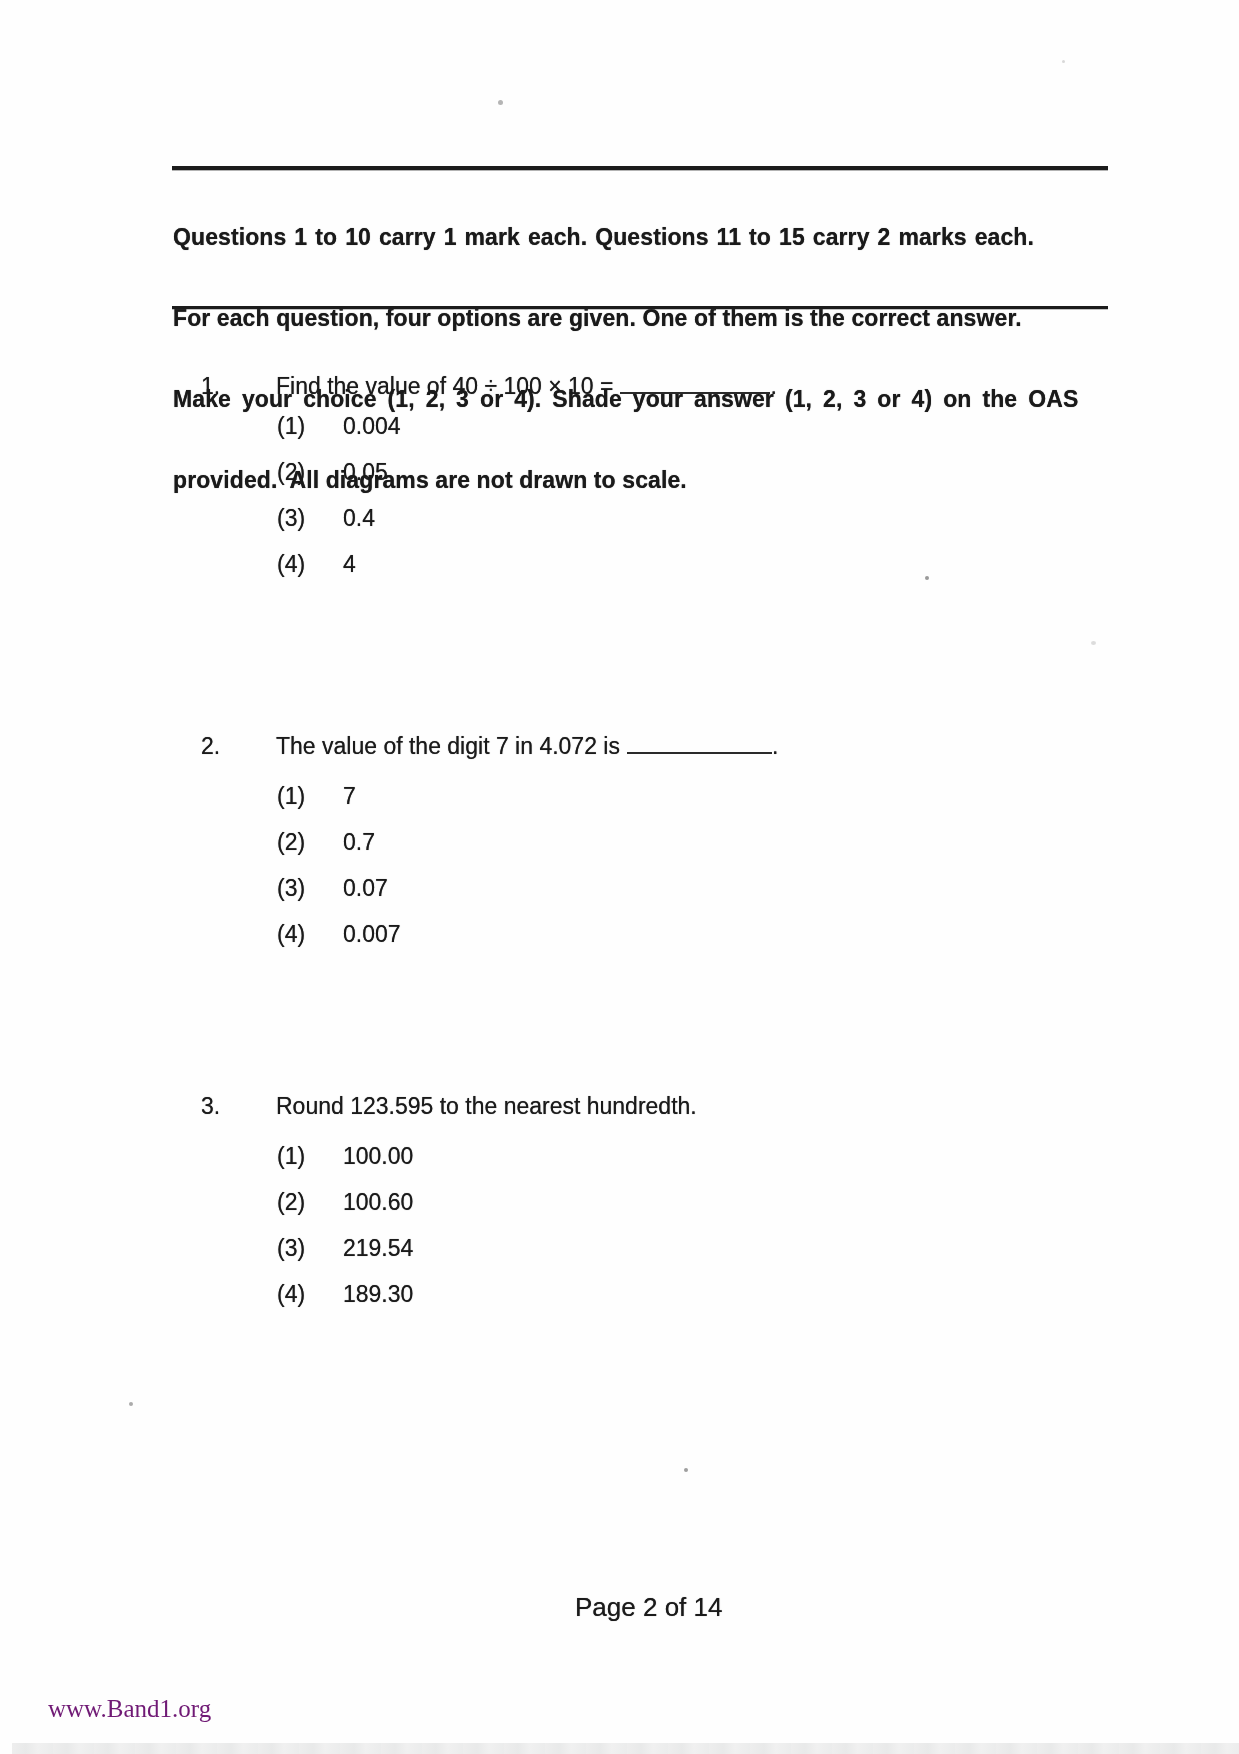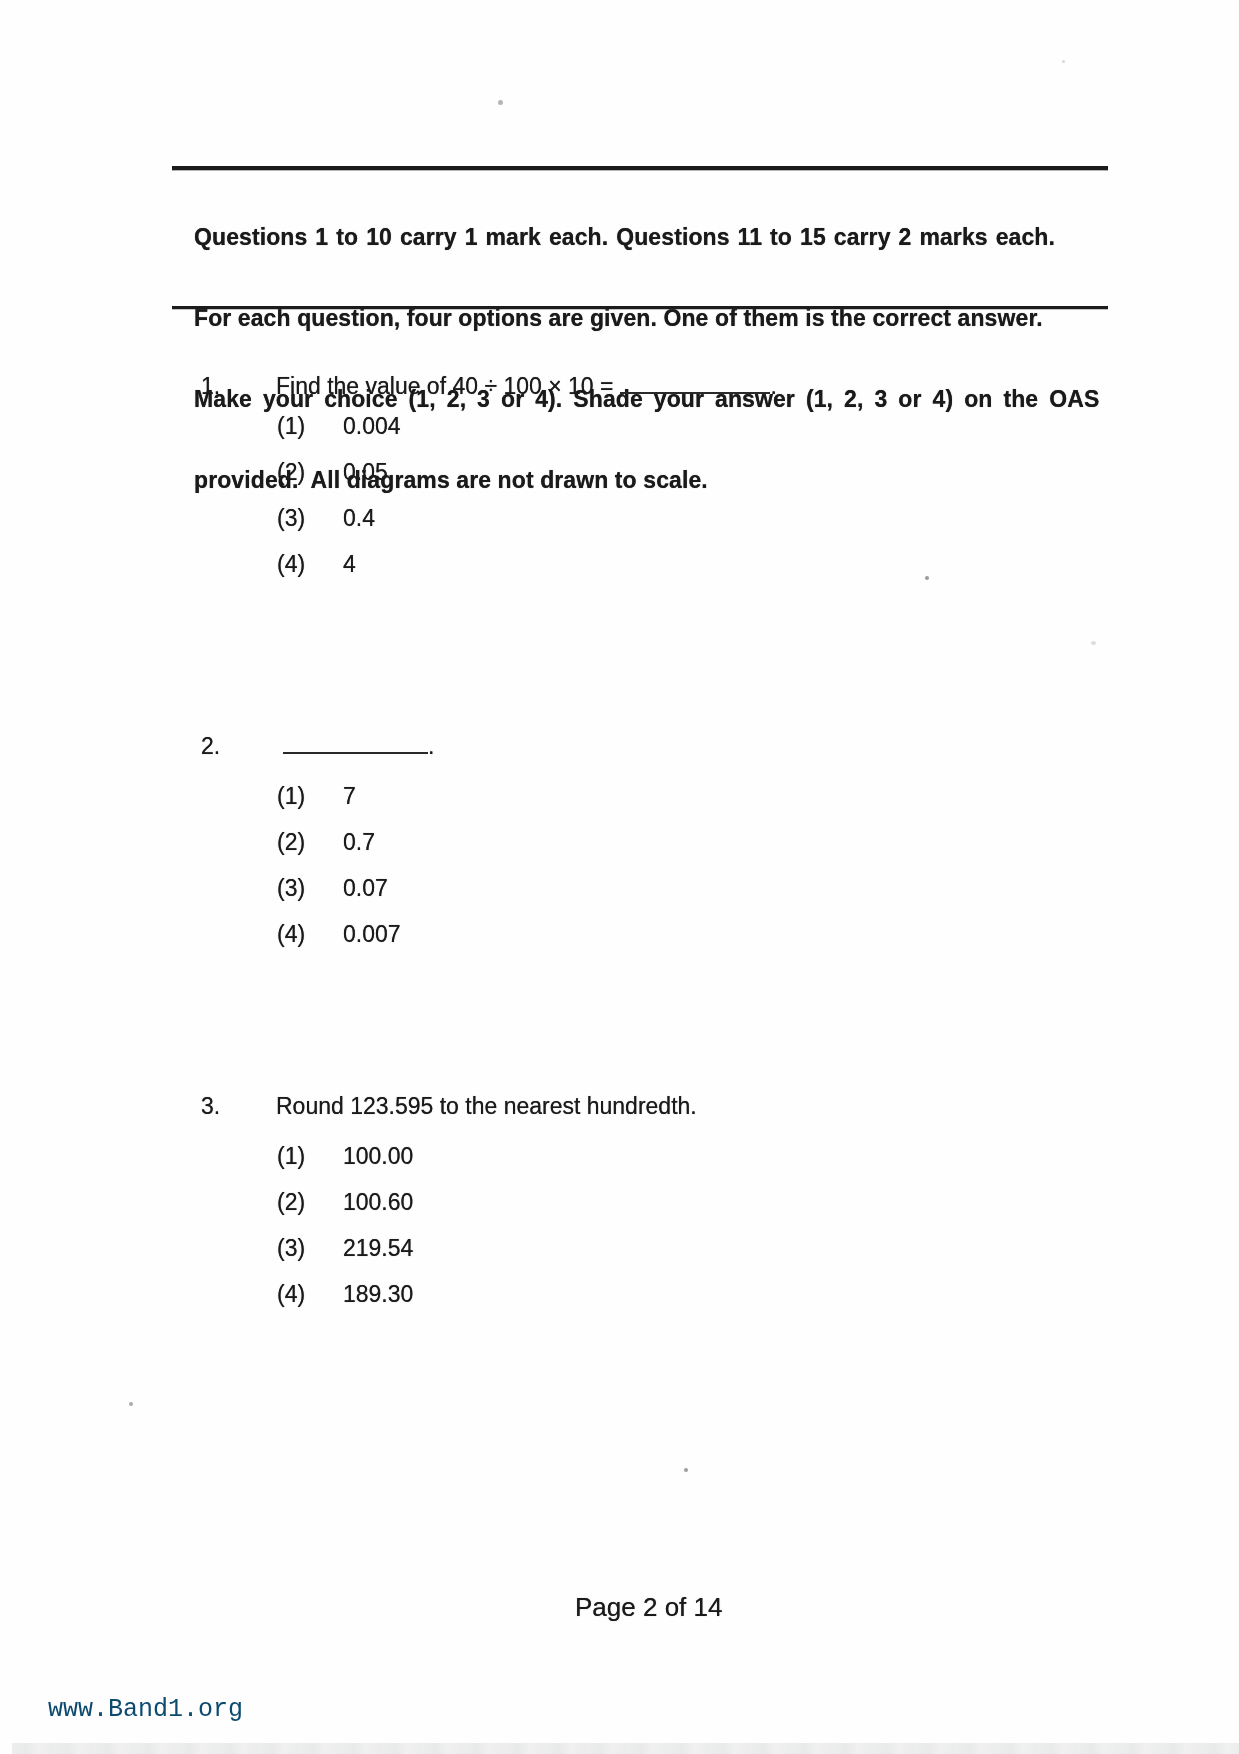--- a/index.html
+++ b/index.html
@@ -9,21 +9,21 @@
     font-family:"Liberation Sans", sans-serif;
     color:#1a1a1a;
   }
   .page { position:absolute; inset:0; background:#fefefe; }
 
   
   .rule { position:absolute; left:172px; width:936px; background:#1c1c1c; }
   .rule.top { top:166px; height:4px; box-shadow:0 1px 0 rgba(40,40,40,.35); }
   .rule.bottom { top:306px; height:3px; box-shadow:0 1px 0 rgba(60,60,60,.3); }
   .instr-text {
-    position:absolute; left:194px; top:170px; width:928px;
+    position:absolute; left:173px; top:170px; width:928px;
     font-size:23px; line-height:27px; font-weight:bold;
     letter-spacing:.1px;
     text-shadow:0 0 .7px rgba(25,25,25,.85);
     white-space:pre-wrap;
   }
   .iline { white-space:pre-wrap; }
   .iline.ws1 { word-spacing:1.5px; }
   .iline.ws3 { word-spacing:4.5px; }
 
   
@@ -51,22 +51,22 @@
   .opt-label { display:inline-block; width:66px; }
 
   
   .page-number {
     position:absolute; left:575px; top:1592px;
     font-size:26px; text-shadow:0 0 .7px rgba(25,25,25,.8);
     white-space:nowrap;
   }
   .watermark {
     position:absolute; left:48px; top:1695px;
-    font-family:Liberation Mono, monospace;
-    font-size:25px; color:#0c4a6e; white-space:nowrap;
+    font-family:Liberation Serif, serif;
+    font-size:25px; color:#701a75; white-space:nowrap;
   }
   .scan-bar {
     position:absolute; left:12px; top:1743px; width:1227px; height:11px;
     background:repeating-linear-gradient(90deg,
       #ececec 0px, #e6e7e7 14px, #efefef 26px, #e9eaea 41px);
     opacity:.9;
   }
 
   
   .speck { position:absolute; border-radius:50%; }
@@ -118,20 +118,21 @@
       <span class="opt-value">0.4</span>
     </div>
     <div class="opt-row">
       <span class="opt-label">(4)</span>
       <span class="opt-value">4</span>
     </div>
   </div>
 
   <div class="q-row" style="top:732px;">
     <span class="qnum">2.</span>
+    <span>The value of the digit 7 in 4.072 is</span>
     <span class="blank" style="width:145px;"></span>
     <span>.</span>
   </div>
   <div class="opts" style="top:782px;">
     <div class="opt-row">
       <span class="opt-label">(1)</span>
       <span class="opt-value">7</span>
     </div>
     <div class="opt-row">
       <span class="opt-label">(2)</span>

